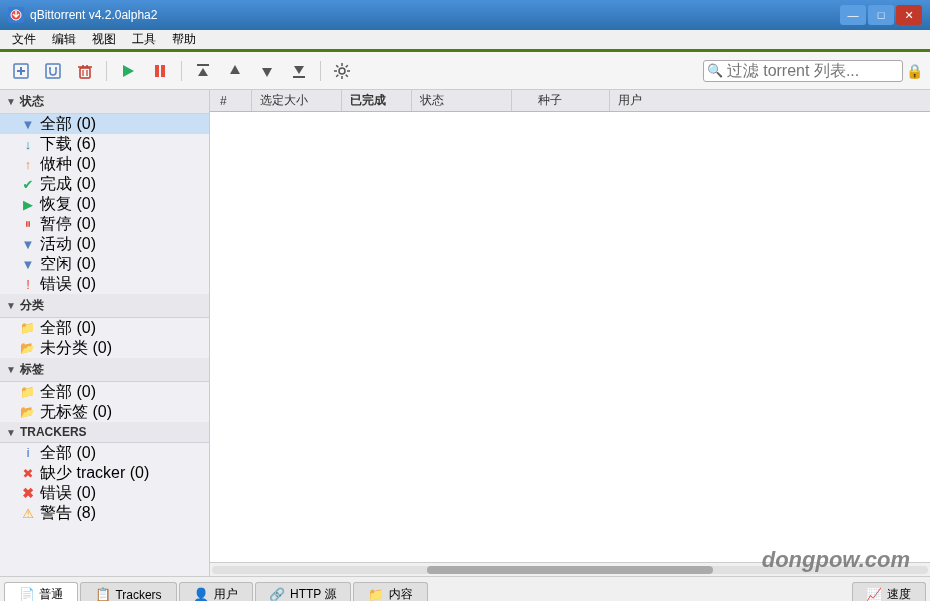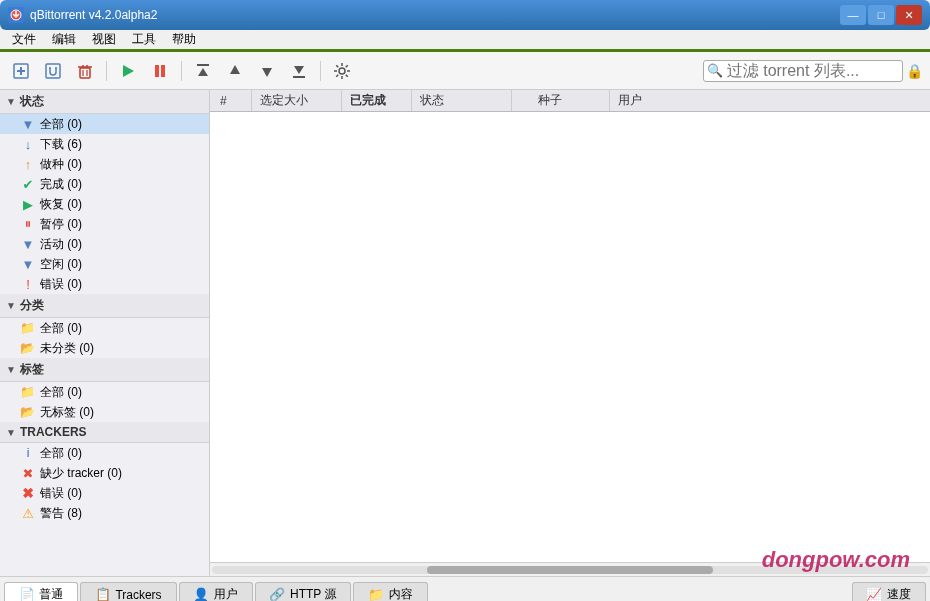--- a/index.html
+++ b/index.html
@@ -16,21 +16,20 @@
     
     .title-bar {
       background: linear-gradient(to bottom, #4a90d9, #2c6fad);
       color: white;
       height: 30px;
       display: flex;
       align-items: center;
       justify-content: space-between;
       padding: 0 8px;
       user-select: none;
-      border-radius: 6px;
     }
     .title-bar-left {
       display: flex;
       align-items: center;
       gap: 6px;
     }
     .title-icon {
       width: 16px;
       height: 16px;
       background: #3a7bd5;
@@ -166,21 +165,21 @@
     .sidebar-item-icon {
       width: 16px;
       height: 16px;
       margin-right: 4px;
       display: flex;
       align-items: center;
       justify-content: center;
       flex-shrink: 0;
     }
     .sidebar-item-label {
-      font-size: 12px;
+      font-size: 16px;
     }
 
     
     .content-area {
       flex: 1;
       display: flex;
       flex-direction: column;
       background: white;
       overflow: hidden;
     }
@@ -291,21 +290,21 @@
       align-items: center;
       gap: 4px;
       height: 24px;
     }
 
     
     .watermark {
       position: absolute;
       bottom: 28px;
       right: 20px;
-      color: #be185d;
+      color: #737373;
       font-size: 22px;
       font-weight: bold;
       font-style: italic;
       opacity: 0.85;
       pointer-events: none;
       z-index: 10;
     }
 
     
     .icon-funnel { color: #5580c0; font-size: 13px; }

